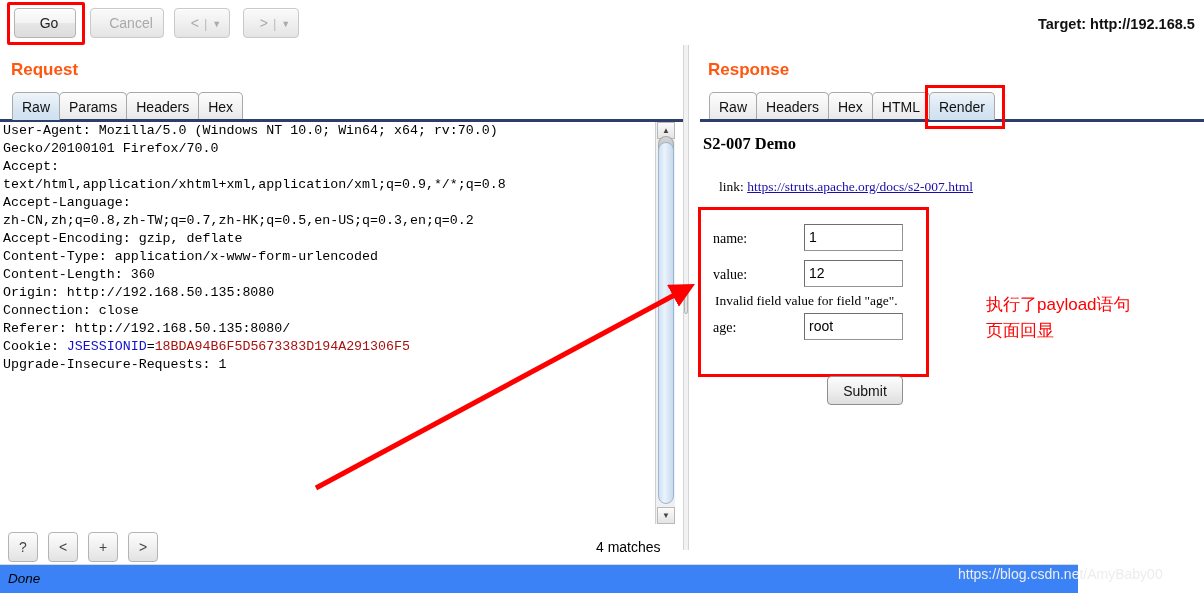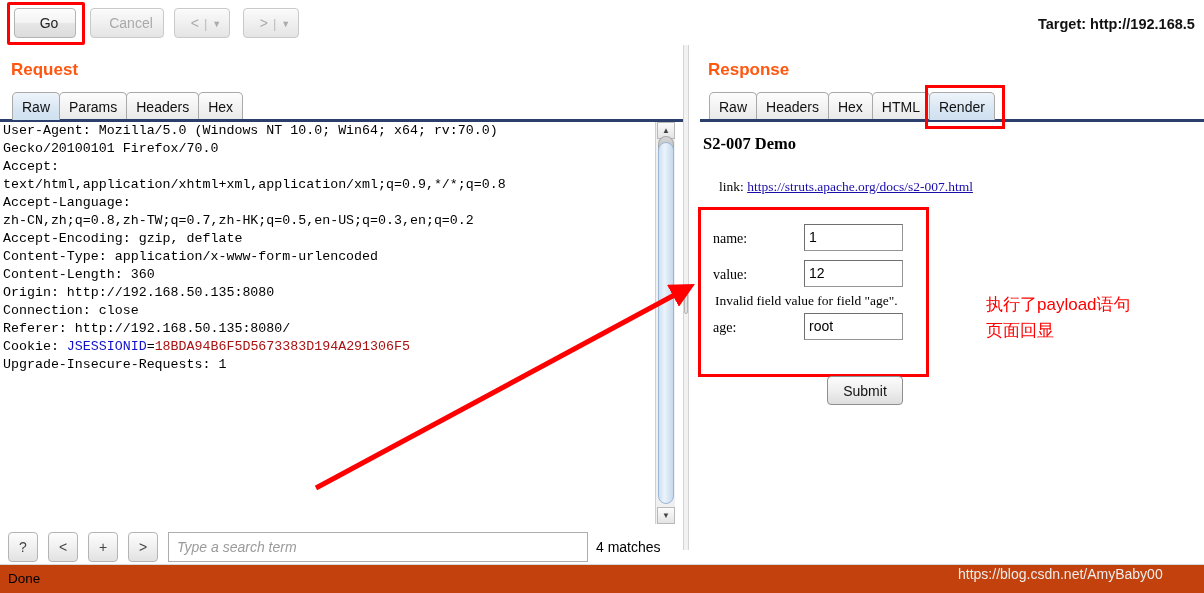--- a/index.html
+++ b/index.html
@@ -223,22 +223,22 @@
     font-style: italic; color: #9b9b9b;
     padding: 0 8px; line-height: 28px;
   }
   #match-count {
     position: absolute; left: 596px; top: 15px;
     font-size: 14px; color: #000;
   }
 
   
   #statusbar {
-    position: absolute; left: 0; top: 564px; width: 1204px; height: 29px;
-    background: #c2410c; border-top: 1px solid #d9d9d9;
+    position: absolute; left: 0; top: 564px; width: 1078px; height: 29px;
+    background: #3b82f6; border-top: 1px solid #d9d9d9; font-style: italic;
   }
   #status-text { position: absolute; left: 8px; top: 6px; font-size: 13.5px; color: #000; }
   #watermark {
     position: absolute; left: 958px; top: 566px;
     font-size: 14px; color: #ededed;
     font-family: "Liberation Sans", sans-serif;
   }
   #bottom-divider {
     position: absolute; left: 0px; top: 550px; width: 683px; height: 1px; background: #d4d4d4;
   }
@@ -388,20 +388,19 @@
   </div>
   <div class="sm-btn" id="prev-btn">
     <span>&lt;</span>
   </div>
   <div class="sm-btn" id="plus-btn">
     <span>+</span>
   </div>
   <div class="sm-btn" id="next-btn">
     <span>&gt;</span>
   </div>
-  <div id="search-input">Type a search term</div>
   <div id="match-count">4 matches</div>
 </div>
 
 <div id="statusbar">
   <span id="status-text">Done</span>
 </div>
 <div id="watermark">https://blog.csdn.net/AmyBaby00</div>
 
 </body></html>

